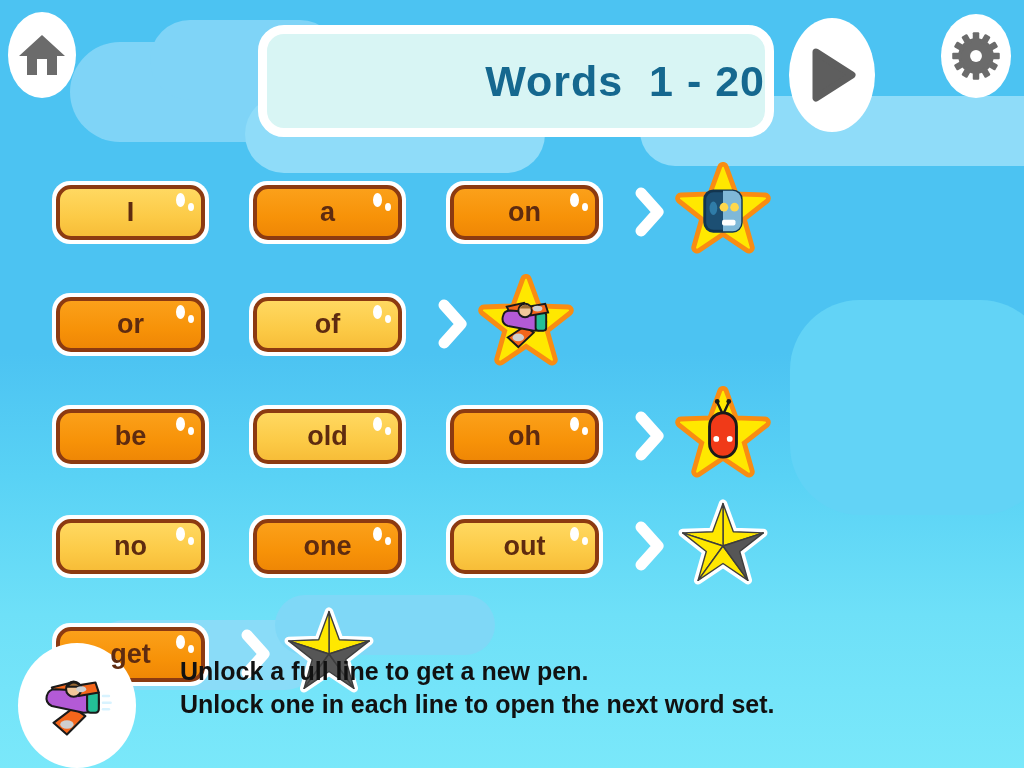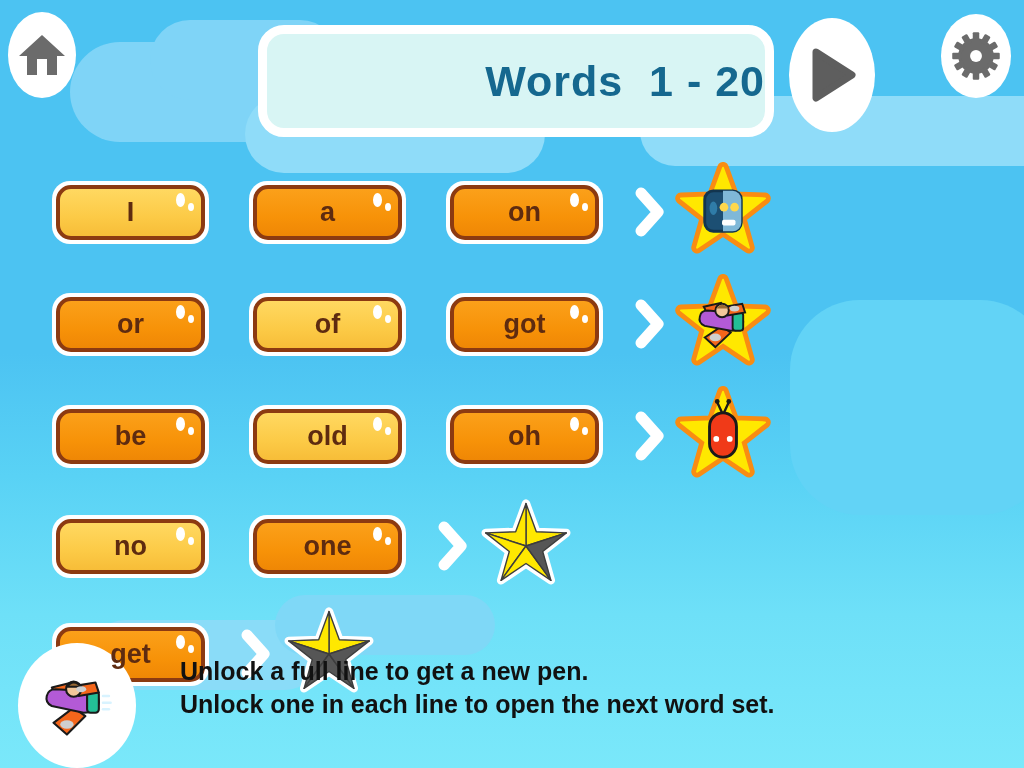--- a/index.html
+++ b/index.html
@@ -210,29 +210,20 @@
       </div>
       <div class="word-cell">
         <div class="word-button">
           <div class="word-inner light">
             <span class="word-label">of</span>
             <span class="shine-a"></span>
             <span class="shine-b"></span>
           </div>
         </div>
       </div>
-      <div class="word-cell">
-        <div class="word-button">
-          <div class="word-inner dark">
-            <span class="word-label">got</span>
-            <span class="shine-a"></span>
-            <span class="shine-b"></span>
-          </div>
-        </div>
-      </div>
       <div class="row-tail">
         <div class="chevron">
           <svg width="34" height="52" viewBox="0 0 34 52">
             <path d="M8 7 L25 26 L8 45" fill="none" stroke="#ffffff" stroke-width="11" stroke-linecap="round" stroke-linejoin="round"></path>
           </svg>
         </div>
         <div class="star-slot">
           <svg width="100" height="100" viewBox="0 0 100 104">
             <path d="M50.0,6.0 L61.2,36.6 L93.7,37.8 L68.1,57.9 L77.0,89.2 L50.0,71.0 L23.0,89.2 L31.9,57.9 L6.3,37.8 L38.8,36.6 Z" fill="#f98c12" stroke="#f98c12" stroke-width="12" stroke-linejoin="round"></path>
             <path d="M50.0,6.0 L61.2,36.6 L93.7,37.8 L68.1,57.9 L77.0,89.2 L50.0,71.0 L23.0,89.2 L31.9,57.9 L6.3,37.8 L38.8,36.6 Z" fill="#ffe800" stroke="#ffe800" stroke-width="2" stroke-linejoin="round"></path>
@@ -308,20 +299,29 @@
             <span class="word-label">no</span>
             <span class="shine-a"></span>
             <span class="shine-b"></span>
           </div>
         </div>
       </div>
       <div class="word-cell">
         <div class="word-button">
           <div class="word-inner dark">
             <span class="word-label">one</span>
+            <span class="shine-a"></span>
+            <span class="shine-b"></span>
+          </div>
+        </div>
+      </div>
+      <div class="word-cell">
+        <div class="word-button">
+          <div class="word-inner light">
+            <span class="word-label">out</span>
             <span class="shine-a"></span>
             <span class="shine-b"></span>
           </div>
         </div>
       </div>
       <div class="row-tail">
         <div class="chevron">
           <svg width="34" height="52" viewBox="0 0 34 52">
             <path d="M8 7 L25 26 L8 45" fill="none" stroke="#ffffff" stroke-width="11" stroke-linecap="round" stroke-linejoin="round"></path>
           </svg>

